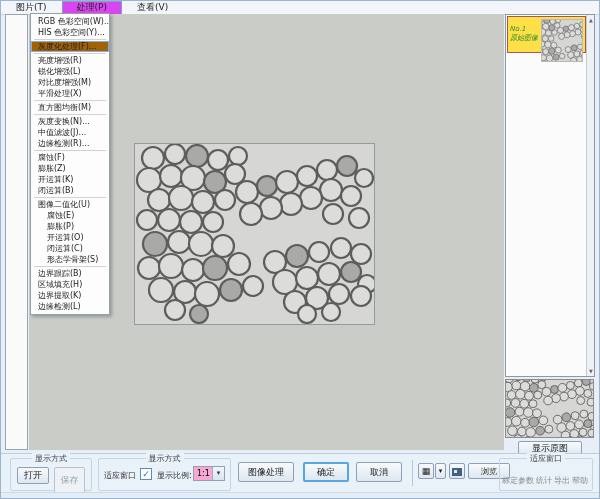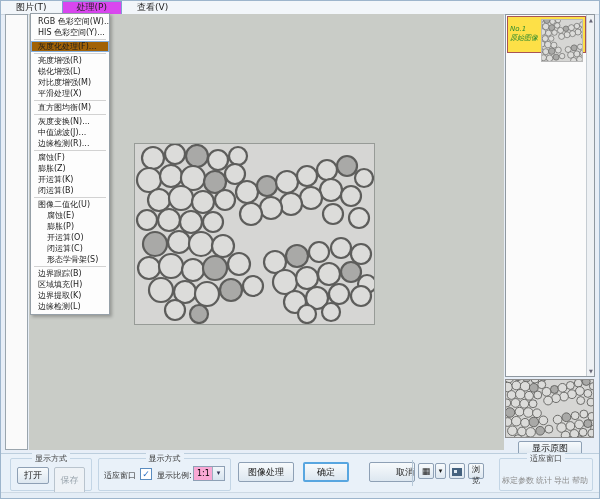--- a/index.html
+++ b/index.html
@@ -343,28 +343,28 @@
       <span class="chkbox" style="position:absolute;left:41px;top:9px;">✓</span>
       <span class="tlabel" style="left:58px;top:11px;">显示比例:</span>
       <span class="combo" style="left:94px;top:7px;width:32px;">
         <span class="cval">1:1</span>
         <span class="carrow">▾</span>
       </span>
     </div>
 
     <button class="btn" style="position:absolute;left:237px;top:8px;width:56px;height:20px;">图像处理</button>
     <button class="btn focusring" style="position:absolute;left:302px;top:8px;width:46px;height:20px;">确定</button>
-    <button class="btn" style="position:absolute;left:368px;top:8px;width:46px;height:20px;text-align:right;">取消</button>
+    <button class="btn" style="position:absolute;left:355px;top:8px;width:46px;height:20px;">取消</button>
 
     <div class="vdivider" style="left:411px;top:6px;height:26px;"></div>
 
     <button class="btn" style="position:absolute;left:417px;top:9px;width:16px;height:16px;font-size:9px;line-height:13px;">▦</button>
     <button class="btn" style="position:absolute;left:434px;top:9px;width:11px;height:16px;font-size:7px;line-height:13px;">▾</button>
     <button class="btn" style="position:absolute;left:448px;top:9px;width:16px;height:16px;"><span class="icon-inner"></span></button>
-    <button class="btn" style="position:absolute;left:467px;top:9px;width:16px;height:16px;font-size:8px;">浏览</button>
+    <button class="btn" style="position:absolute;left:467px;top:9px;width:42px;height:16px;font-size:8px;">浏览</button>
 
     <div class="gbox" style="left:498px;top:4px;width:92px;height:31px;">
       <span class="gtitle">适应窗口</span>
       <div style="position:absolute;left:1px;top:9px;width:90px;white-space:nowrap;"><button class="btn flat" disabled="" style="font-size: 8px; margin: 0px 1px;">标定参数</button><button class="btn flat" disabled="" style="font-size: 8px; margin: 0px 1px;">统计</button><button class="btn flat" disabled="" style="font-size: 8px; margin: 0px 1px;">导出</button><button class="btn flat" disabled="" style="font-size: 8px; margin: 0px 1px;">帮助</button></div>
     </div>
   </div>
 
   <div class="statusbar"></div>
 </div>
 

